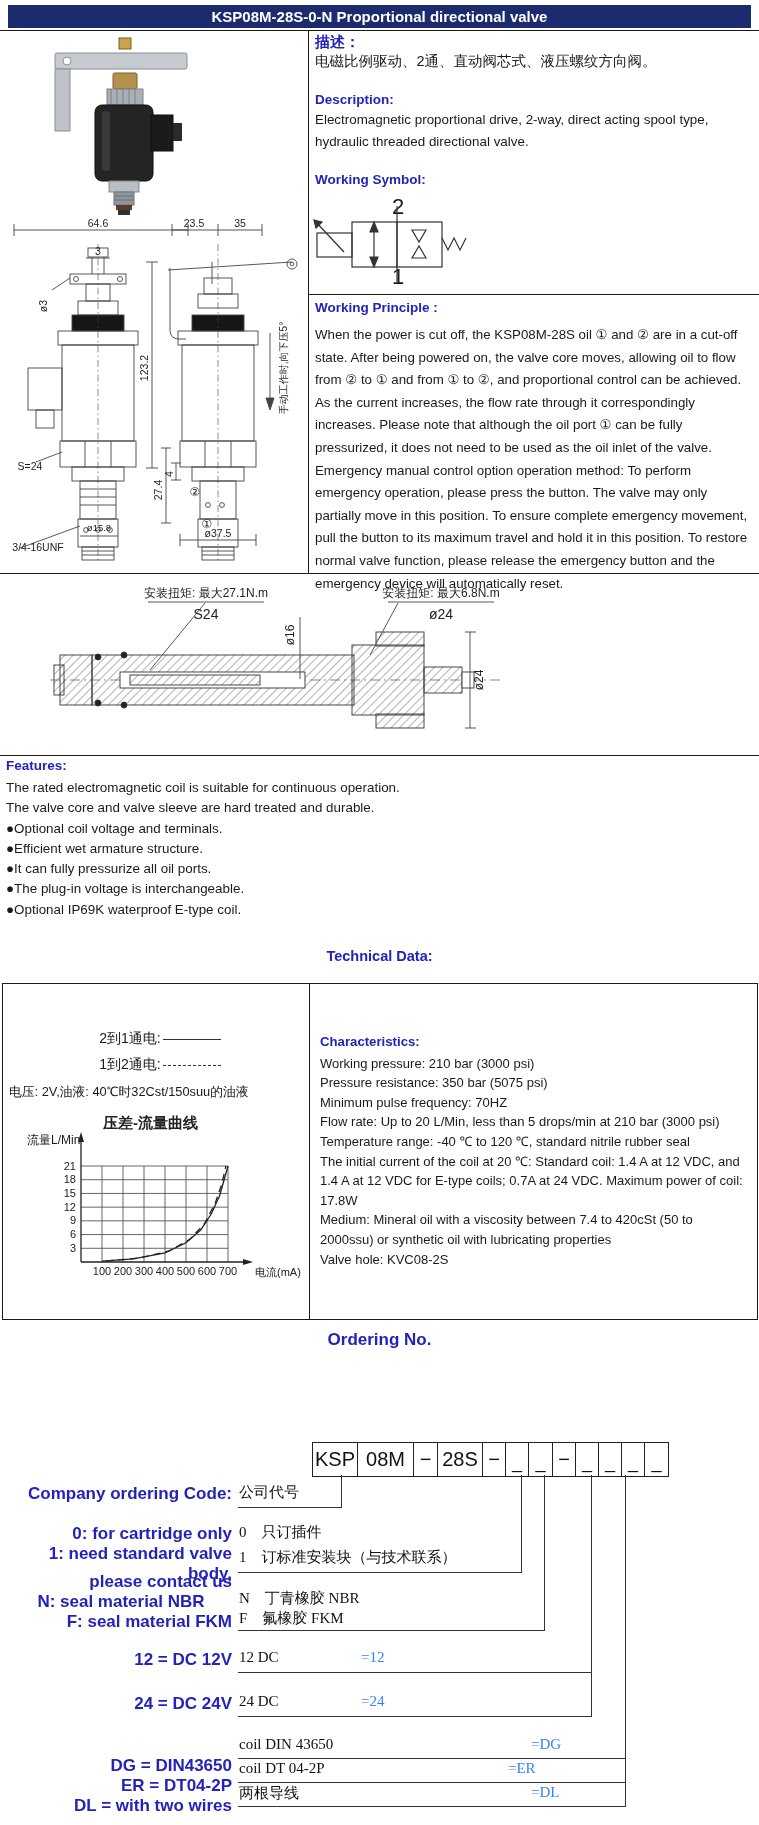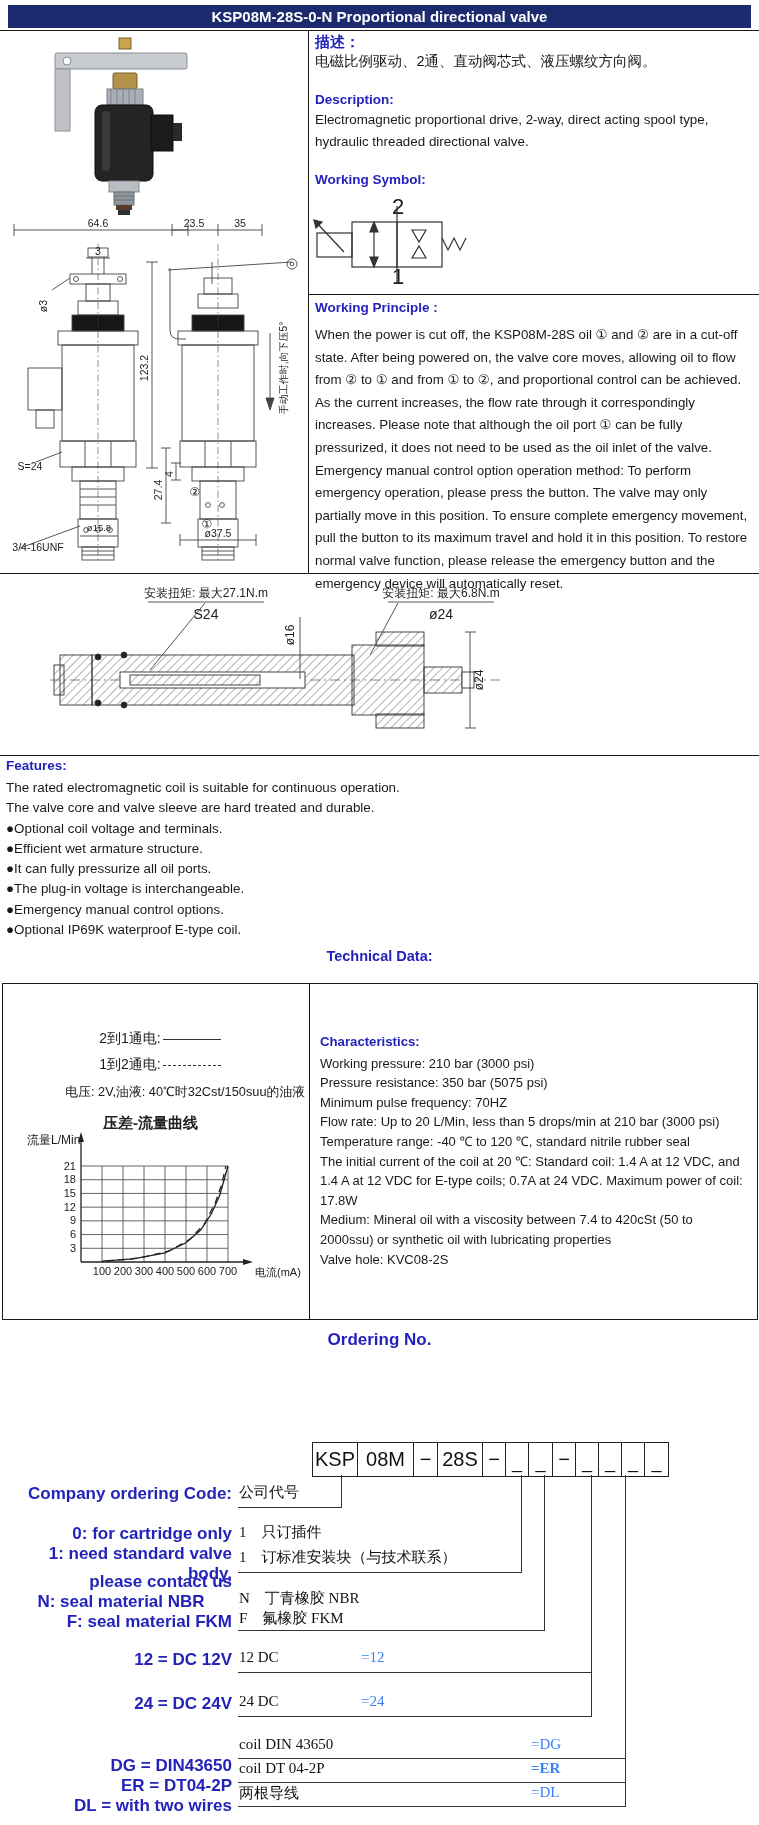--- a/index.html
+++ b/index.html
@@ -27,21 +27,21 @@
   #features .lbl{font-size:13.5px;margin-bottom:5px;}
   #features .feature-line{line-height:20.3px;}
   
   #tech-heading{left:0;top:948px;width:759px;text-align:center;font-size:14.5px;}
   #tech-table{left:2px;top:983px;width:754px;height:335px;border:1px solid #1a1a1a;}
   #tt-divider{left:306px;top:0;height:335px;}
   #leg1{left:52px;top:46px;width:210px;font-size:14px;text-align:center;}
   #leg2{left:52px;top:72px;width:210px;font-size:14px;text-align:center;}
   .leg-solid{display:inline-block;width:58px;border-top:1.6px solid #333;vertical-align:middle;margin-left:2px;}
   .leg-dash{display:inline-block;width:58px;border-top:1.6px dashed #333;vertical-align:middle;margin-left:2px;}
-  #chart-note{left:6px;top:100px;width:296px;font-size:12.8px;text-align:right;}
+  #chart-note{left:6px;top:100px;width:296px;font-size:12.8px;text-align:left;}
   #chart-title{left:100px;top:130px;font-size:15px;font-weight:bold;color:#222;}
   #chart-ylabel{left:24px;top:148px;font-size:12px;}
   #characteristics{left:317px;top:48px;width:428px;font-size:13px;line-height:19.6px;}
   #characteristics .lbl{font-size:13.2px;margin-bottom:2px;}
   
   #ordering-heading{left:0;top:1330px;width:759px;text-align:center;font-size:17px;}
   #code-row{left:312px;top:1442px;height:33px;display:flex;border:1px solid #222;}
   .code-cell{border-right:1px solid #222;box-sizing:border-box;display:flex;align-items:center;
              justify-content:center;font-size:20px;color:#111;}
   .code-cell:last-child{border-right:none;}
@@ -275,21 +275,20 @@
 
   <div class="abs" id="features">
     <div class="lbl blue">Features:</div>
     <div id="features-lines">
         <div class="feature-line">The rated electromagnetic coil is suitable for continuous operation.</div>
         <div class="feature-line">The valve core and valve sleeve are hard treated and durable.</div>
         <div class="feature-line">●Optional coil voltage and terminals.</div>
         <div class="feature-line">●Efficient wet armature structure.</div>
         <div class="feature-line">●It can fully pressurize all oil ports.</div>
         <div class="feature-line">●The plug-in voltage is interchangeable.</div>
-        <div class="feature-line">●Emergency manual control options.</div>
         <div class="feature-line">●Optional IP69K waterproof E-type coil.</div>
       </div>
   </div>
 
   <div class="abs blue" id="tech-heading">Technical Data:</div>
   <div class="abs" id="tech-table">
     <div class="vline" id="tt-divider"></div>
     <div class="abs" id="leg1"><span id="leg1-t">2到1通电:</span><span class="leg-solid"></span></div>
     <div class="abs" id="leg2"><span id="leg2-t">1到2通电:</span><span class="leg-dash"></span></div>
     <div class="abs" id="chart-note">电压: 2V,油液: 40℃时32Cst/150suu的油液</div>
@@ -370,31 +369,31 @@
       <div class="oll" style="top: 1592px; text-align: center;">N: seal material NBR</div>
       <div class="oll" style="top: 1612px;">F: seal material FKM</div>
       <div class="oll" style="top: 1650px;">12 = DC 12V</div>
       <div class="oll" style="top: 1694px;">24 = DC 24V</div>
       <div class="oll" style="top: 1756px;">DG = DIN43650</div>
       <div class="oll" style="top: 1776px;">ER = DT04-2P</div>
       <div class="oll" style="top: 1796px;">DL = with two wires</div>
     </div>
   <div id="ord-right">
       <div class="orr" style="top: 1483px;">公司代号</div>
-      <div class="orr" style="top: 1523px;">1　只订插件</div>
+      <div class="orr" style="top: 1523px;">0　只订插件</div>
       <div class="orr" style="top: 1548px;">1　订标准安装块（与技术联系）</div>
       <div class="orr" style="top: 1589px;">N　丁青橡胶 NBR</div>
       <div class="orr" style="top: 1609px;">F　氟橡胶 FKM</div>
       <div class="orr-code" style="top: 1649px; left: 361px;">=12</div>
       <div class="orr" style="top: 1649px;">12 DC</div>
       <div class="orr-code" style="top: 1693px; left: 361px;">=24</div>
       <div class="orr" style="top: 1693px;">24 DC</div>
       <div class="orr-code" style="top: 1736px; left: 531px;">=DG</div>
       <div class="orr" style="top: 1736px; text-align: center;">coil DIN 43650</div>
-      <div class="orr-code" style="top: 1760px; left: 531px; font-weight: bold;">=ER</div>
+      <div class="orr-code" style="top: 1760px; left: 508px;">=ER</div>
       <div class="orr" style="top: 1760px;">coil DT 04-2P</div>
       <div class="orr-code" style="top: 1784px; left: 531px;">=DL</div>
       <div class="orr" style="top: 1784px;">两根导线</div>
     </div>
 
   <div class="conn" style="left:238px;top:1507px;width:104px;height:1px;"></div>
   <div class="conn" style="left:341px;top:1475px;width:1px;height:32px;"></div>
   <div class="conn" style="left:238px;top:1572px;width:284px;height:1px;"></div>
   <div class="conn" style="left:521px;top:1475px;width:1px;height:97px;"></div>
   <div class="conn" style="left:238px;top:1630px;width:307px;height:1px;"></div>

